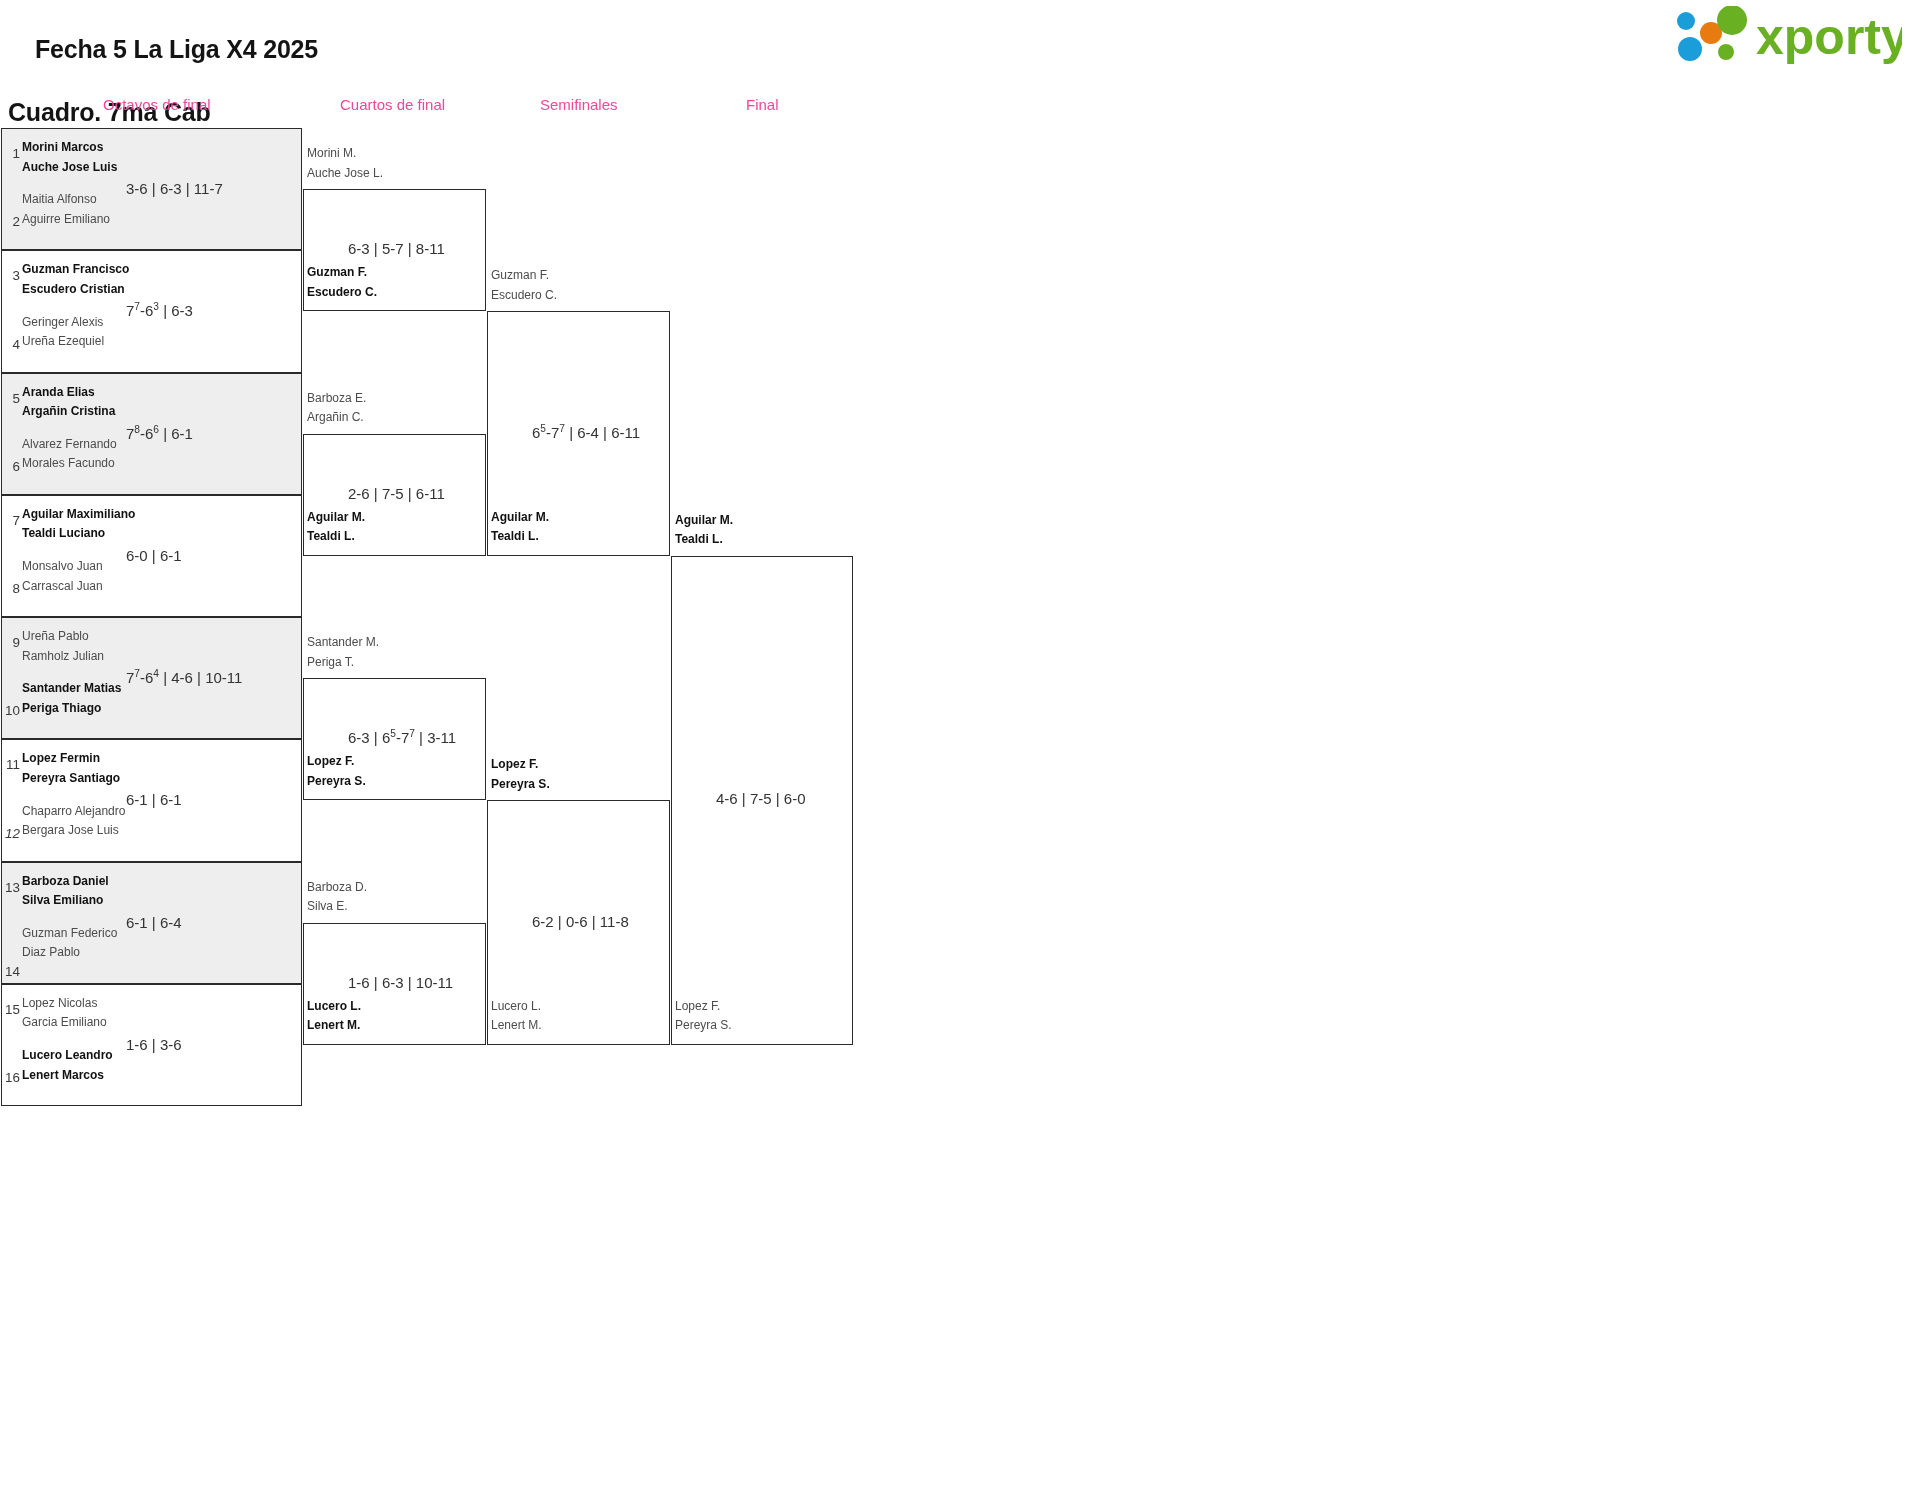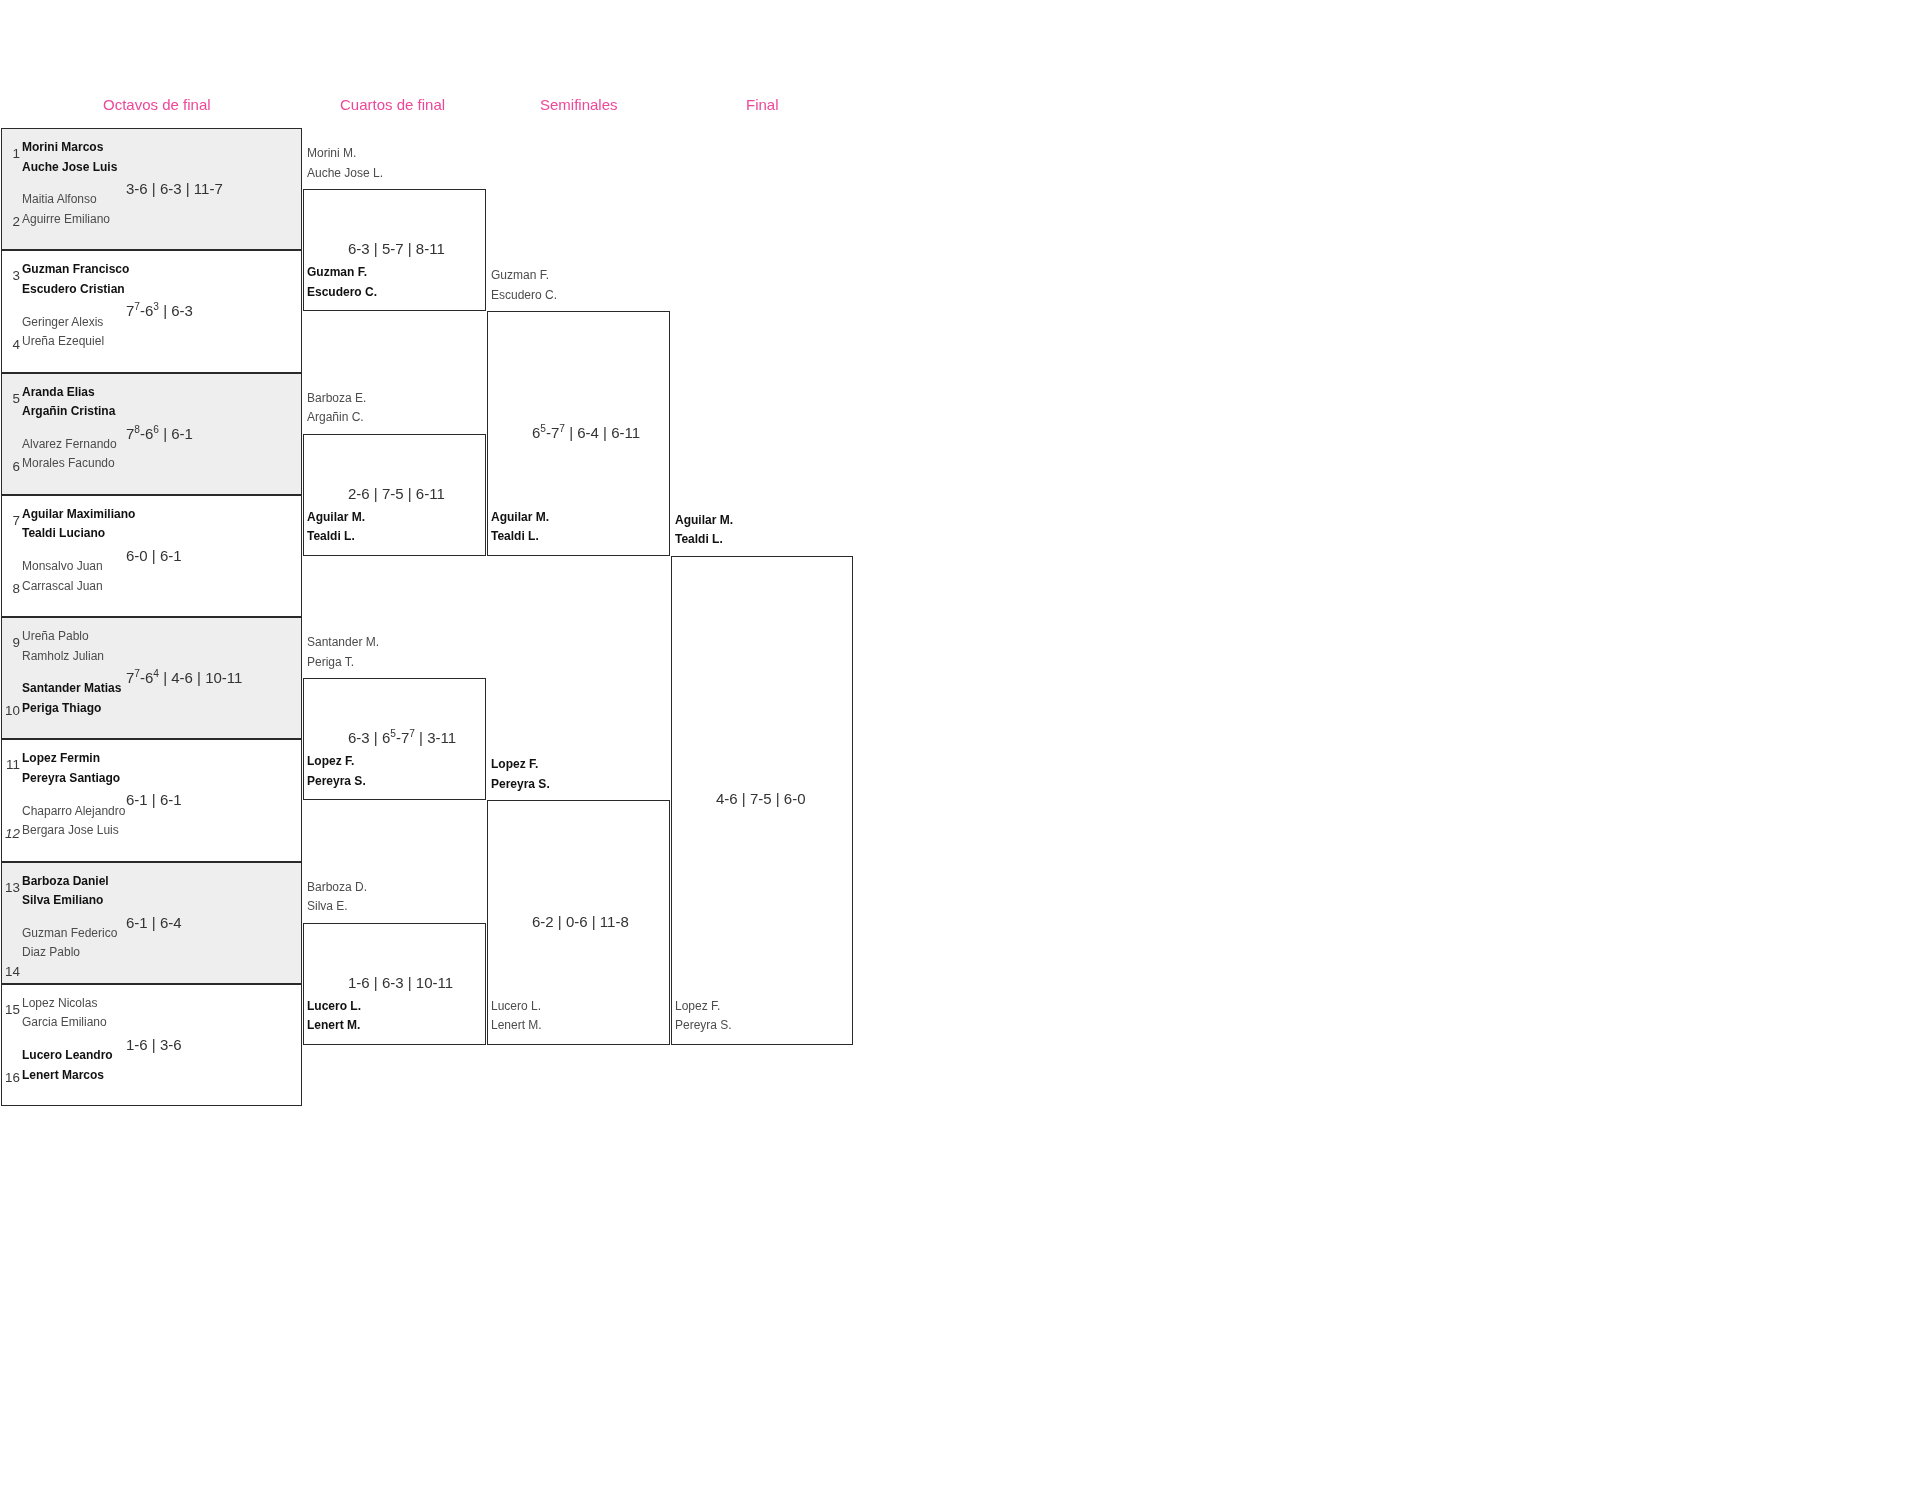--- a/index.html
+++ b/index.html
@@ -57,21 +57,35 @@
     font-size:15px;color:#333333;font-weight:400;
     white-space:nowrap;
   }
   .score sup{font-size:0.68em;vertical-align:super;line-height:0;}
 </style>
 </head>
 <body>
 
 <div id="root">
 
-
+  <div class="title">
+    <span>Fecha 5 La Liga X4 2025</span>
+    <span class="l2">Cuadro. 7ma Cab</span>
+  </div>
+
+  <div class="logo">
+    <svg width="238" height="58" viewBox="0 0 238 58" xmlns="http://www.w3.org/2000/svg" aria-hidden="true">
+      <circle cx="22" cy="15" r="9" fill="#1b9dd9"></circle>
+      <circle cx="47" cy="27" r="11" fill="#e87b10"></circle>
+      <circle cx="68" cy="14" r="15" fill="#6ab023"></circle>
+      <circle cx="26" cy="43" r="12" fill="#1b9dd9"></circle>
+      <circle cx="62" cy="46" r="8" fill="#6ab023"></circle>
+      <text x="92" y="48" font-family="Liberation Sans, sans-serif" font-size="50" font-weight="700" fill="#6ab023">xporty</text>
+    </svg>
+  </div>
 
   <div class="round-head" style="left:103px;">Octavos de final</div>
   <div class="round-head" style="left:340px;">Cuartos de final</div>
   <div class="round-head" style="left:540px;">Semifinales</div>
   <div class="round-head" style="left:746px;">Final</div>
 
   <div id="bracket">
       <div class="box shaded" style="left: 1px; top: 128px; width: 301px; height: 122.25px;"></div>
       <div class="team win" style="left: 22px; top: 138px;">
         <span class="ln">Morini Marcos</span>

